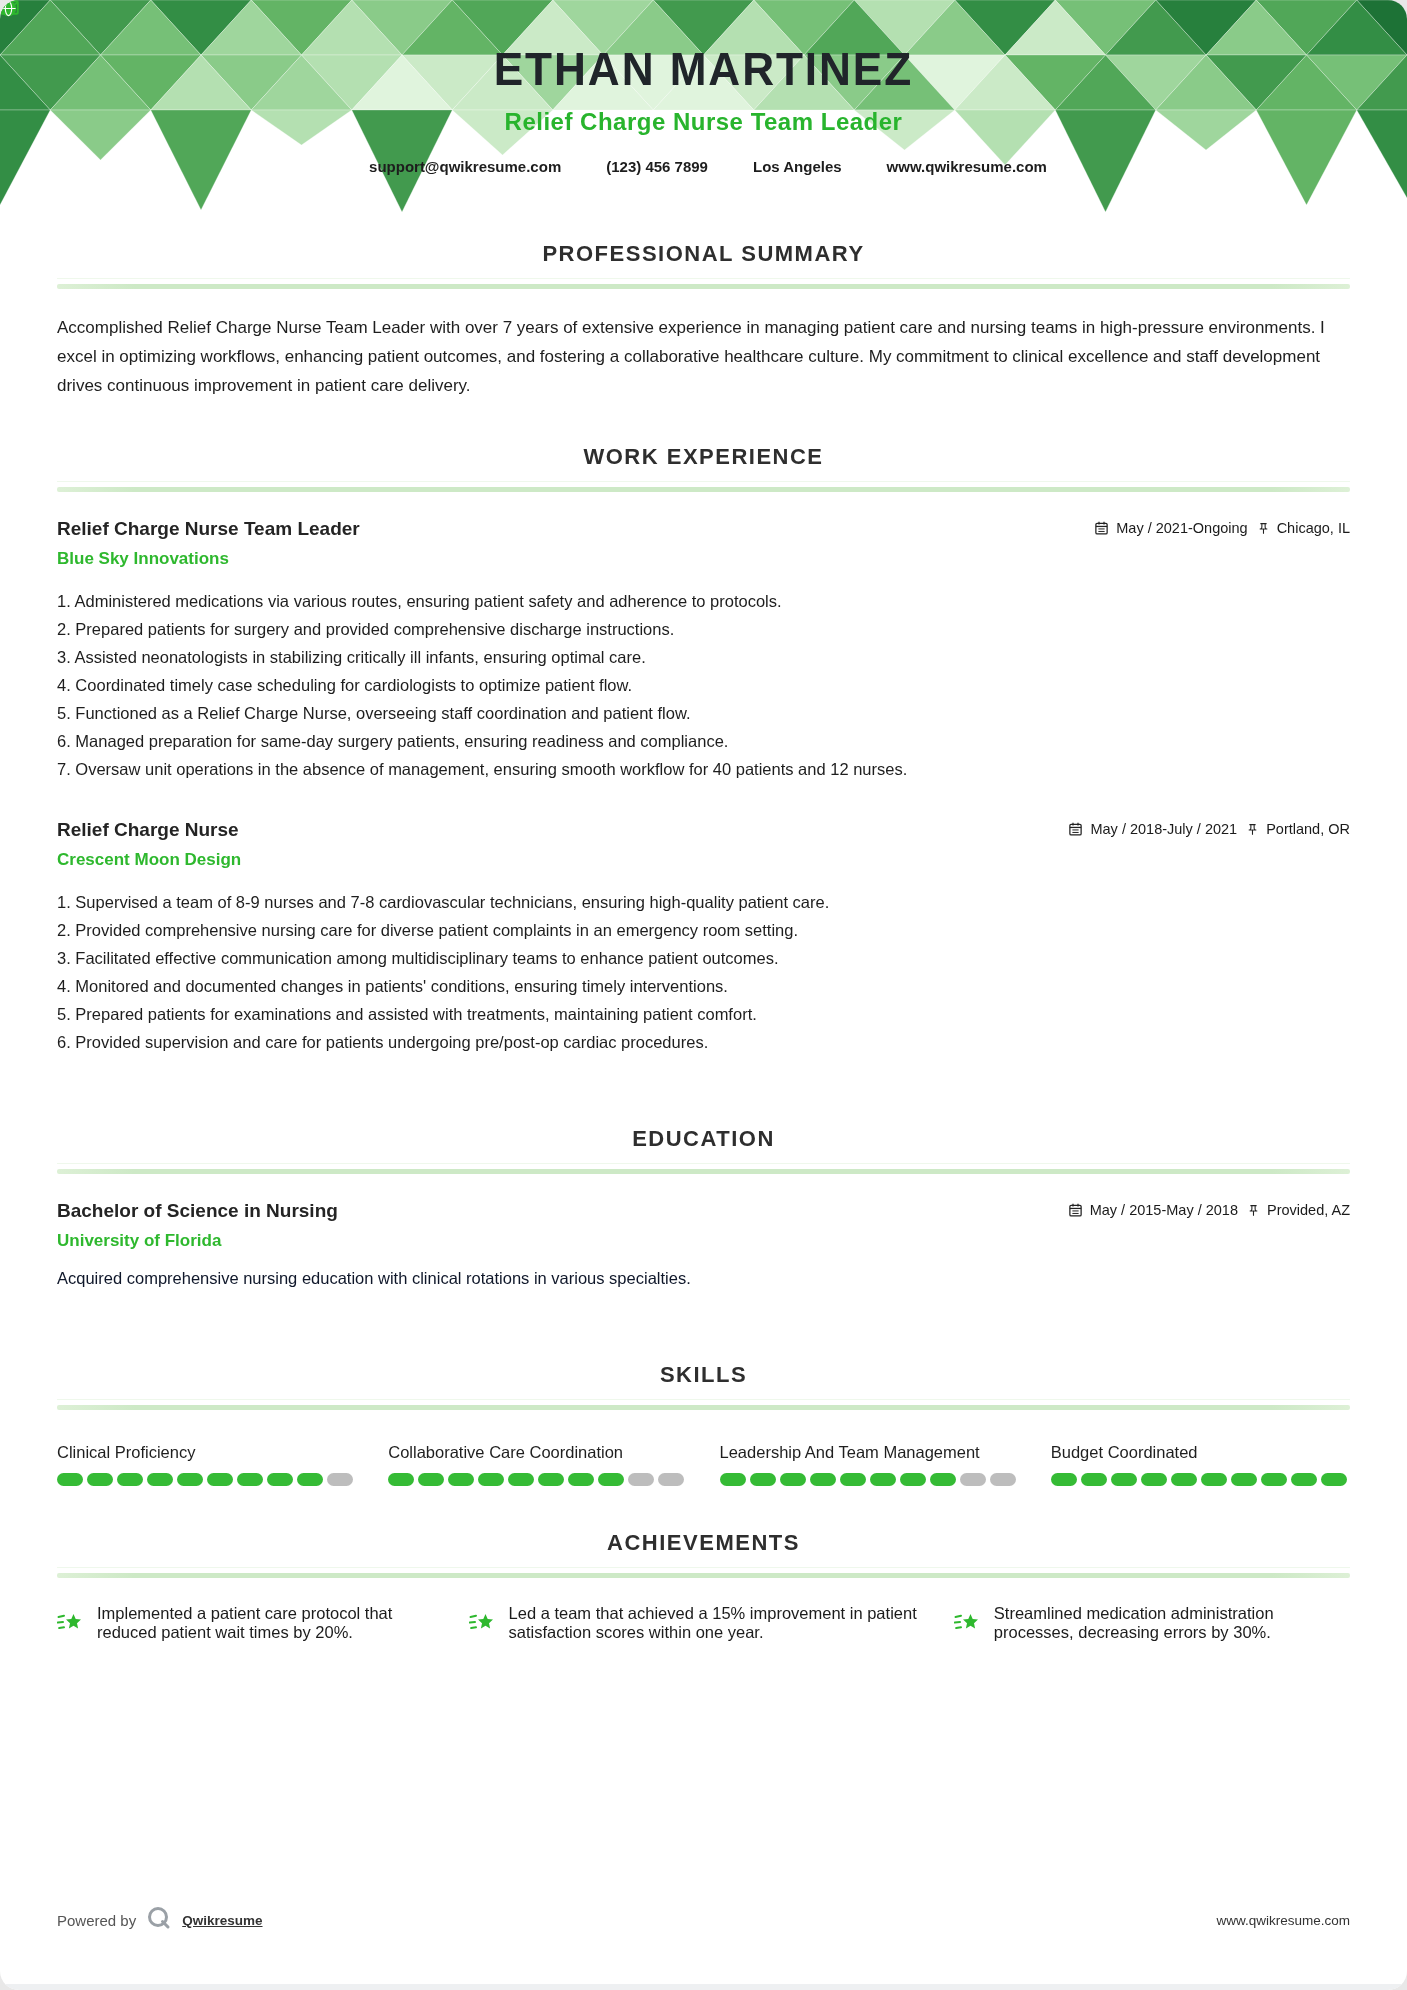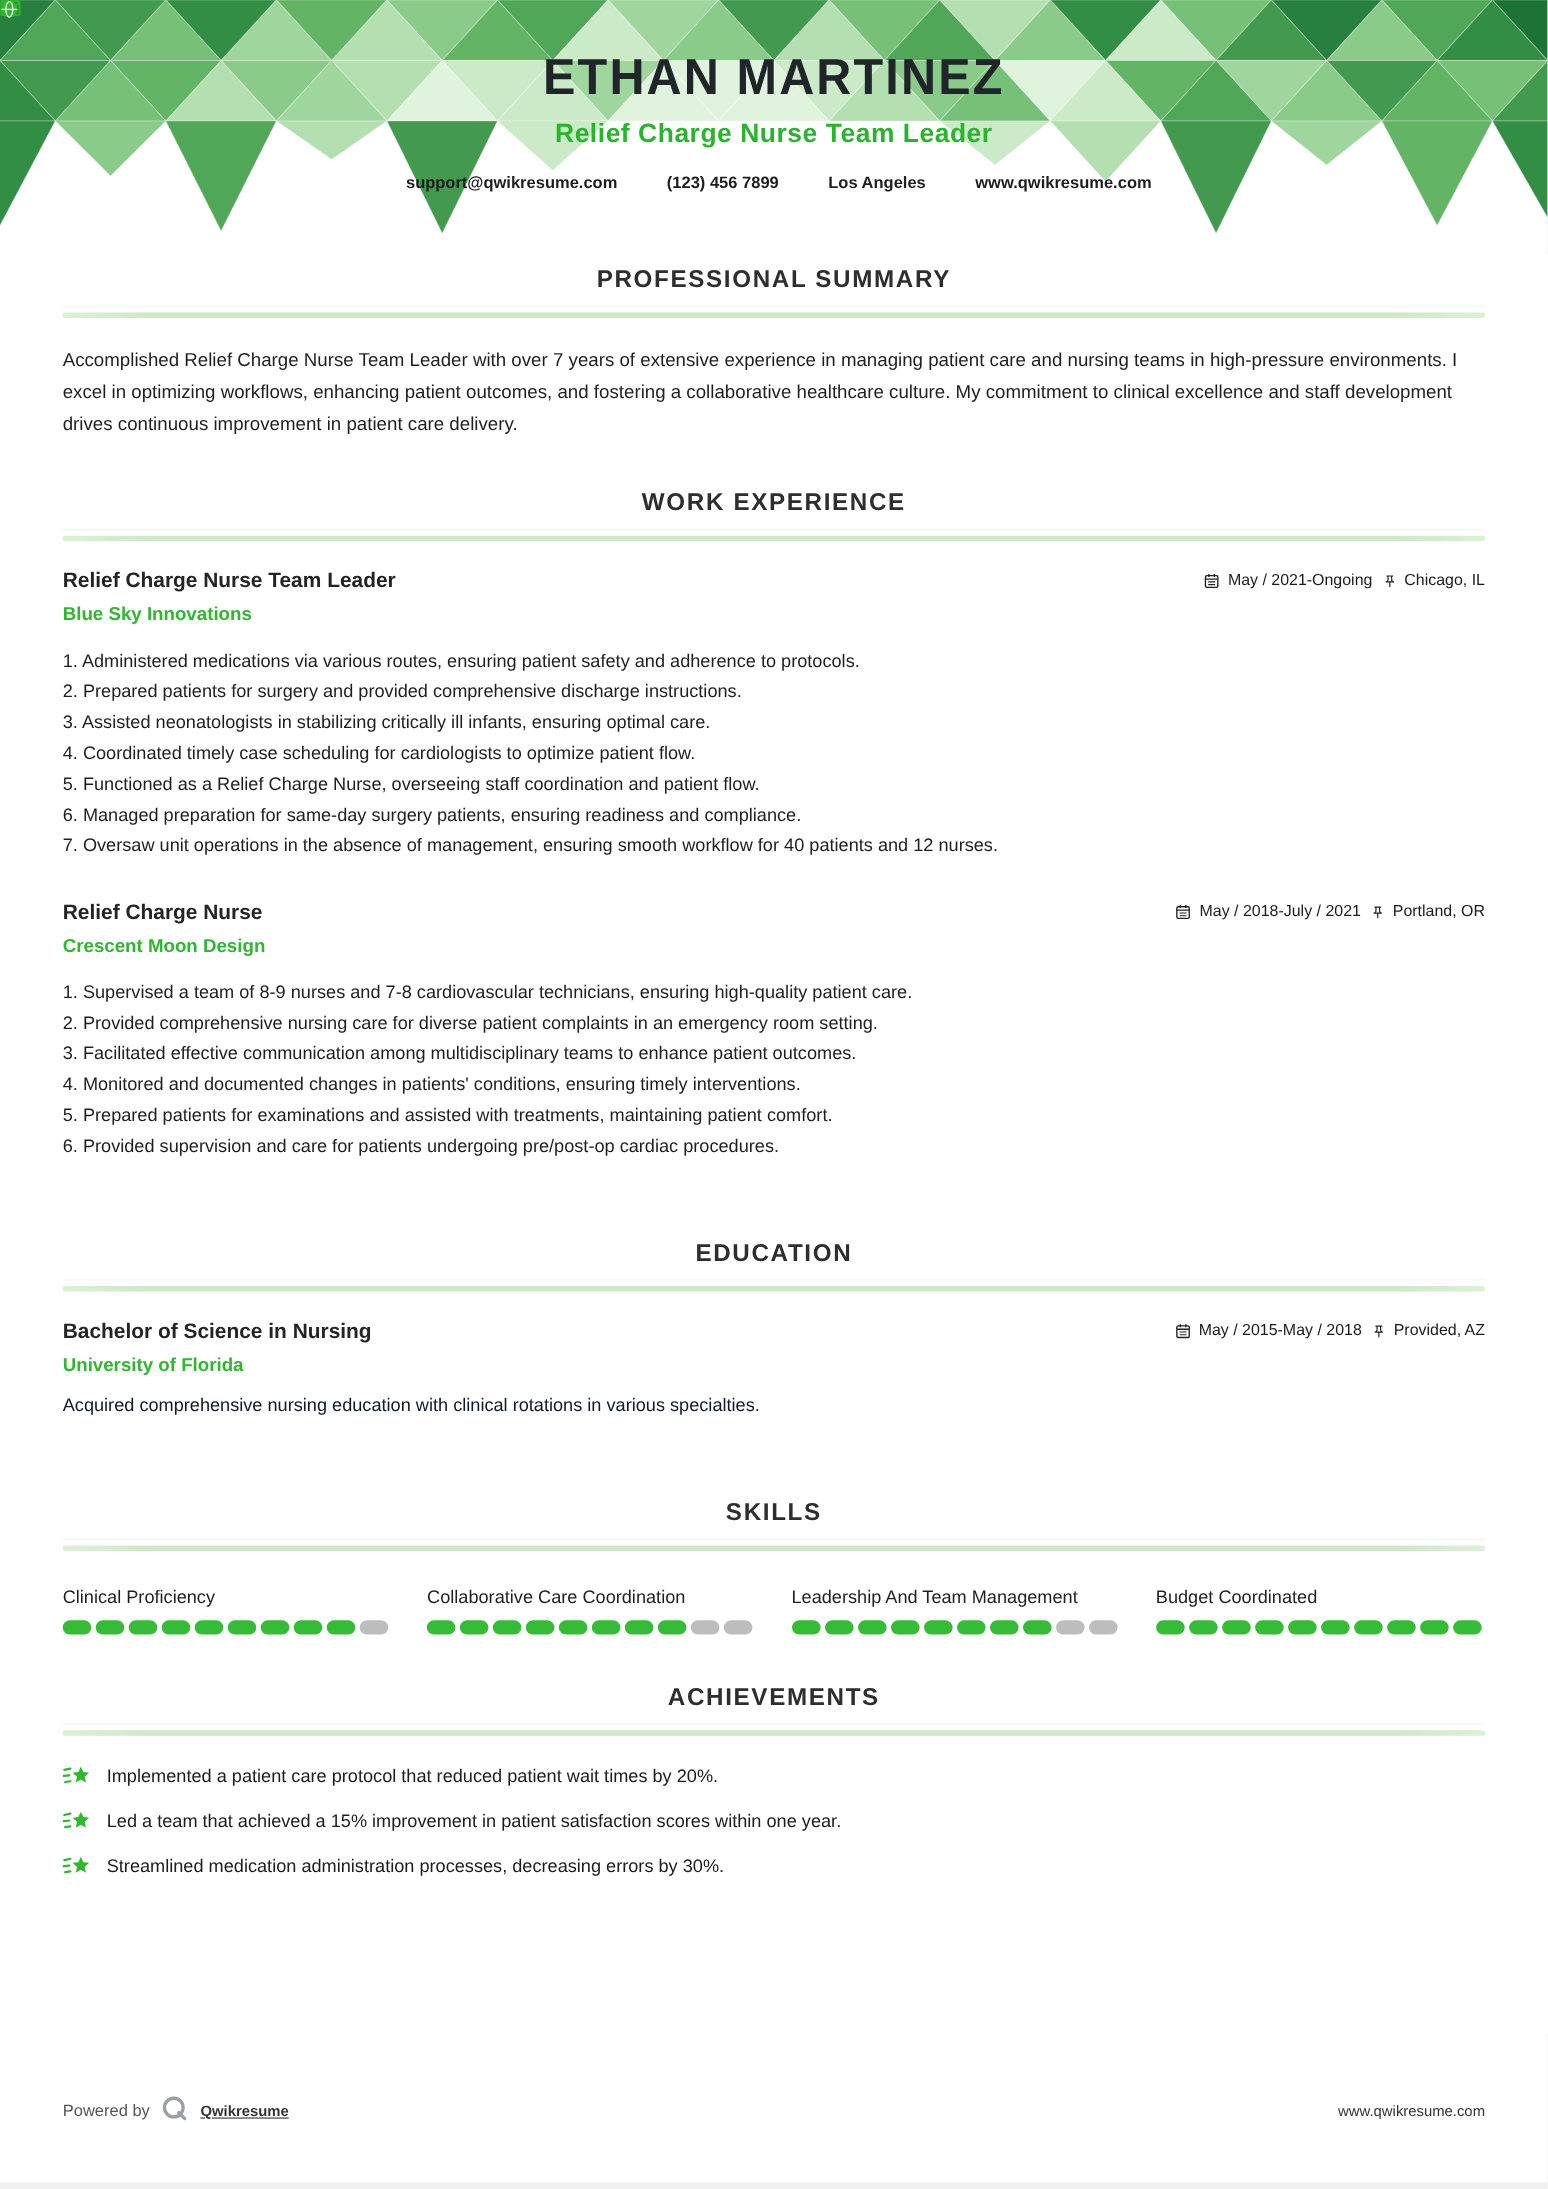--- a/index.html
+++ b/index.html
@@ -1,20 +1,20 @@
 <!DOCTYPE html>
 <html><head>
 <meta charset="utf-8">
 <style>
   * { margin:0; padding:0; box-sizing:border-box; }
   html,body { background:#e8e8e8; }
   body { font-family:"Liberation Sans","DejaVu Sans",sans-serif; }
   .page {
     position:relative; width:1407px; height:1990px; margin:0 auto;
-    background:#ffffff; overflow:hidden;
+    background:#ffffff; overflow:hidden;border-radius:19px;
   }
   .page::after{ content:""; position:absolute; left:0; right:0; bottom:0; height:6px; background:#eef0f2; }
 
   
   .header { position:relative; height:215px; }
   .header svg { position:absolute; top:0; left:0; }
   .header-text { position:absolute; inset:0; display:flex; flex-direction:column; align-items:center; padding-top:42px; }
   .name { font-size:46px; font-weight:bold; letter-spacing:2px; color:#20252a; transform:scaleX(.96); white-space:nowrap; }
   .job-headline { margin-top:12px; font-size:24px; font-weight:bold; color:#28b42d; letter-spacing:.5px; }
   .contact-row { margin-top:22px; display:flex; align-items:center; gap:36px; }
@@ -49,21 +49,21 @@
 
   .skills-sec { margin-top:74px; }
   .skills-grid { margin-top:30px; display:grid; grid-template-columns:repeat(4,1fr); gap:32px; }
   .skill-name { font-size:16.5px; color:#1f1f1f; line-height:24px; min-height:24px; }
   .skill-bar { margin-top:9px; display:flex; gap:4px; }
   .pill { width:26px; height:13px; border-radius:7px; }
   .pill.on { background:#35bb35; }
   .pill.off { background:#bdbdbd; }
 
   .ach-sec { margin-top:44px; }
-  .ach-list { margin-top:26px; display:flex; flex-direction:column; gap:19px; }
+  .ach-list { margin-top:26px; display:flex; flex-direction:row; gap:19px; }
   .ach-row { display:flex; align-items:center; gap:14px; }
   .ach-row svg { flex:0 0 auto; display:block; }
   .ach-text { font-size:16.5px; color:#1c1c1c; }
 
   
   .footer { position:absolute; left:57px; right:57px; bottom:55px; display:flex; justify-content:space-between; align-items:center; }
   .footer-left { display:flex; align-items:center; gap:10px; }
   .powered-by { font-size:15px; color:#555; }
   .brand-link { font-size:13.5px; font-weight:bold; color:#333; text-decoration:underline; }
   .footer-site { font-size:13.5px; color:#333; text-decoration:none; }

